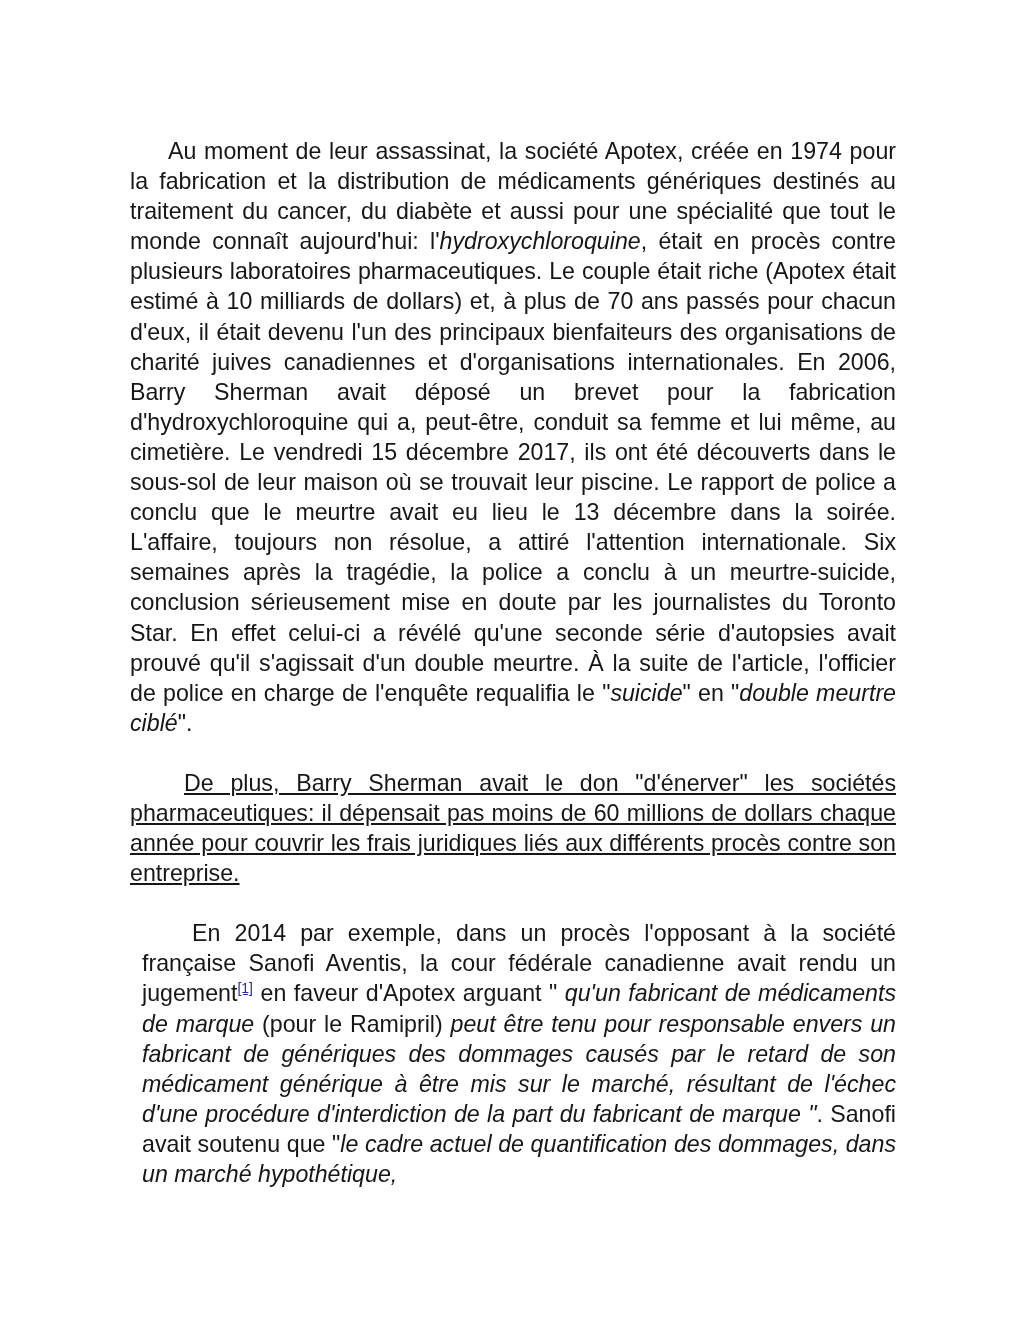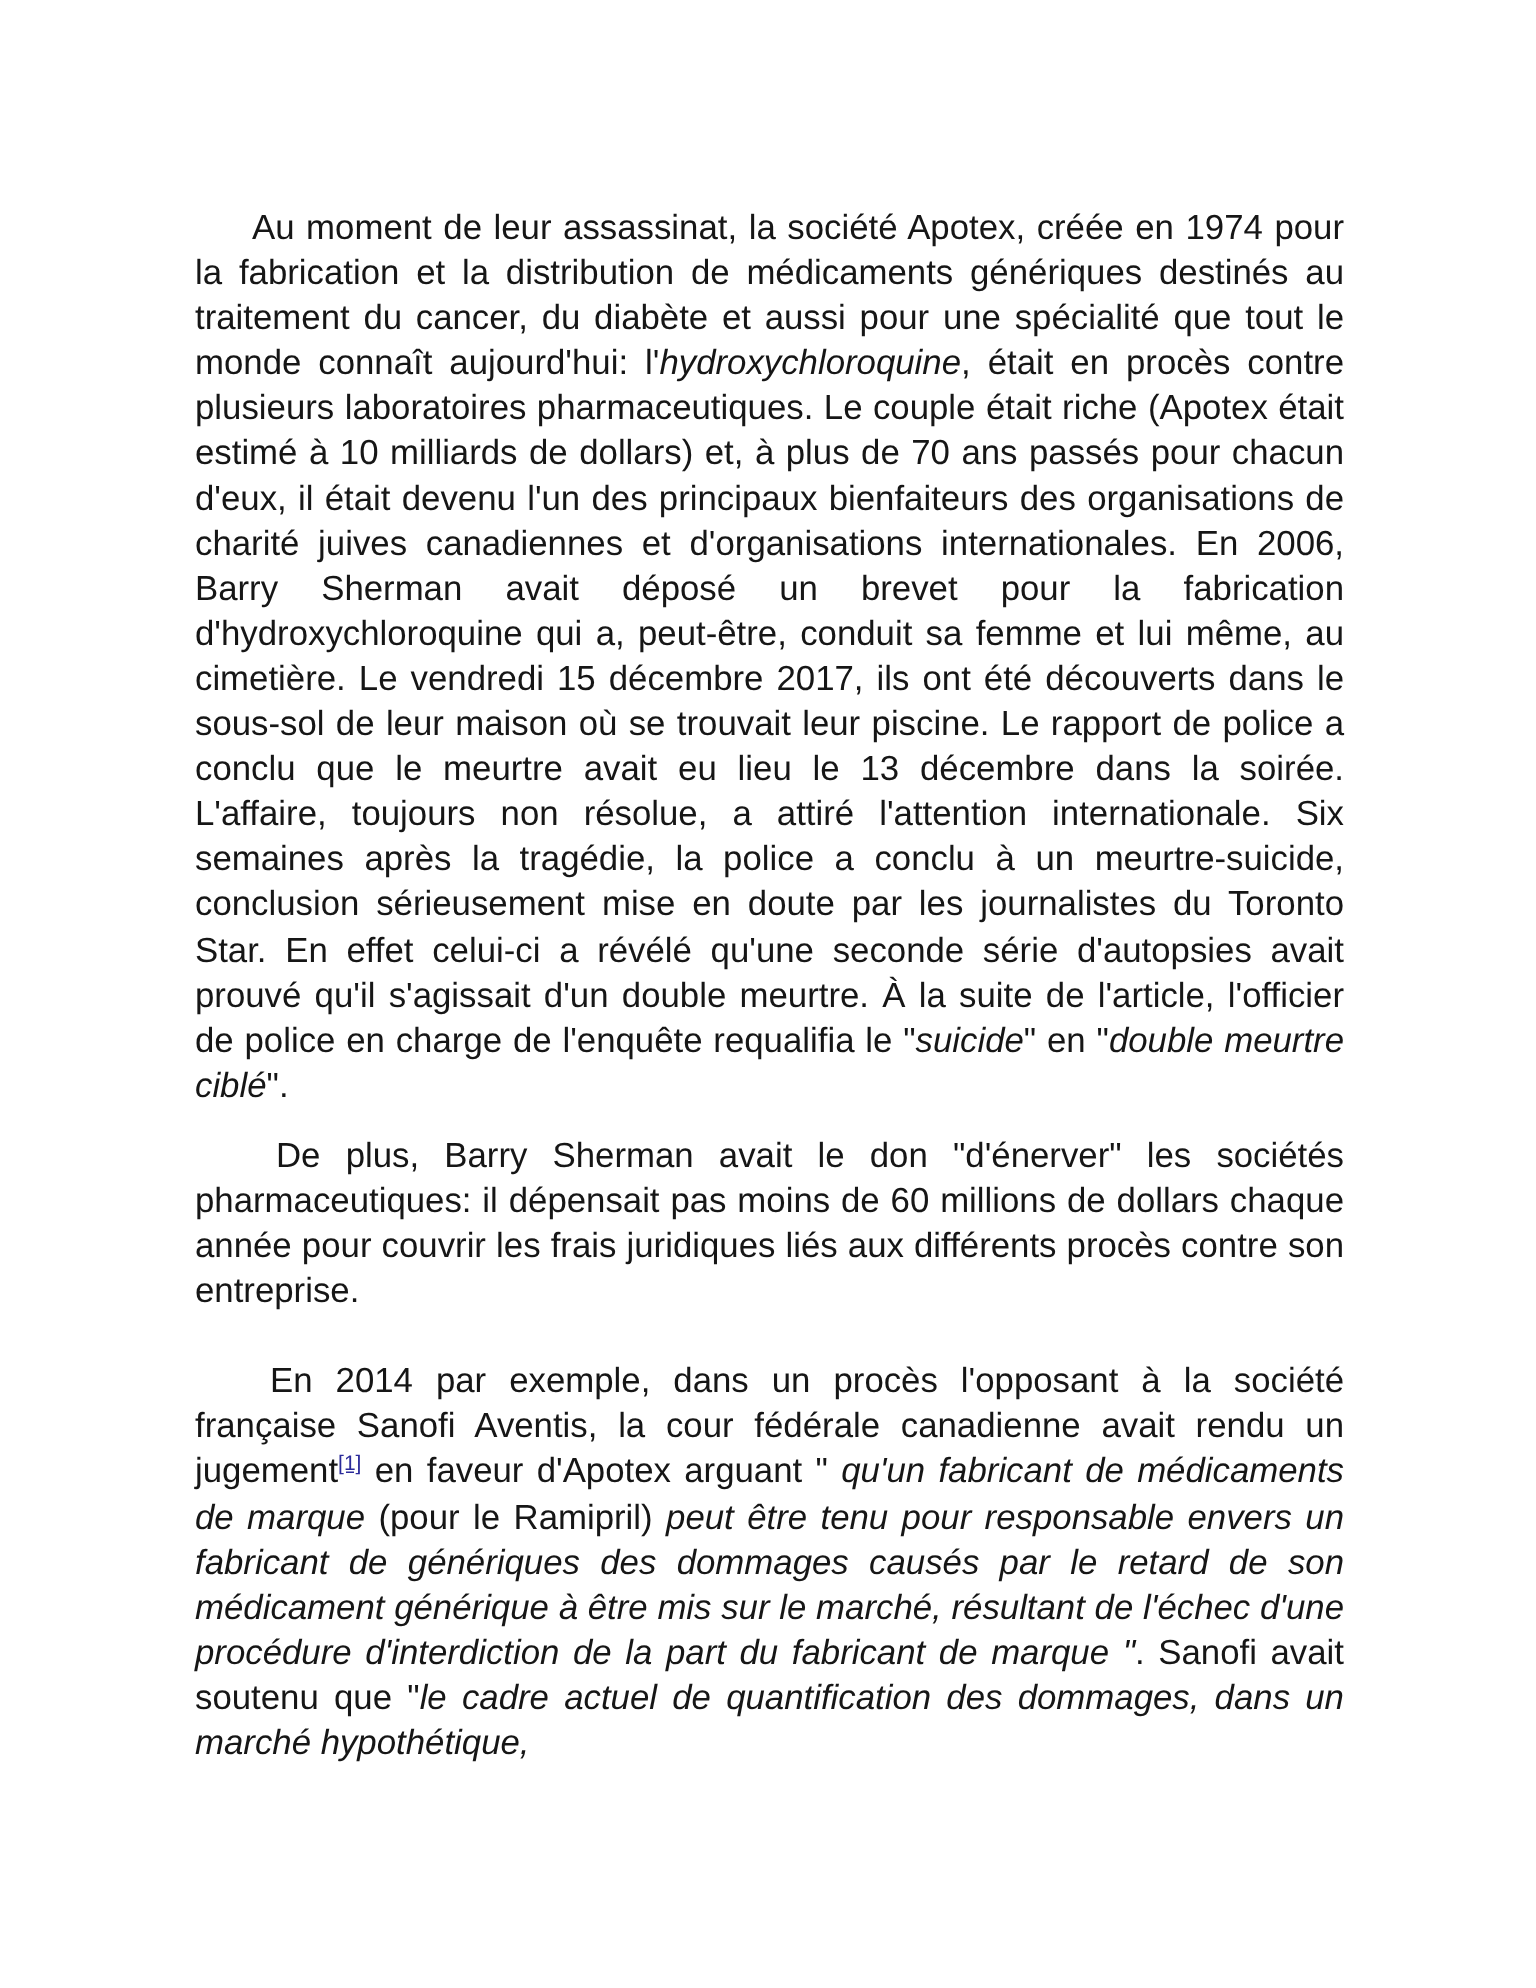--- a/index.html
+++ b/index.html
@@ -21,22 +21,22 @@
       font-family: "Liberation Sans", sans-serif;
       font-size: 23.2px;
       line-height: 30.1px;
       color: #161616;
     }
     .para {
       margin: 0;
       text-align: justify;
       text-indent: 38px;
     }
-    .para.p2 { margin-top: 17px; text-indent: 54px; }
-    .para.p3 { margin-top: 30px; text-indent: 50px; }
+    .para.p2 { margin-top: 30px; text-indent: 54px; text-decoration: underline; }
+    .para.p3 { margin-top: 30px; text-indent: 50px; margin-left: 12px; }
     i { font-style: italic; }
     .footnote {
       color: #2a2a9a;
       font-size: 14px;
       vertical-align: 8px;
       line-height: 0;
       text-decoration: underline;
       cursor: pointer;
     }
   </style>

